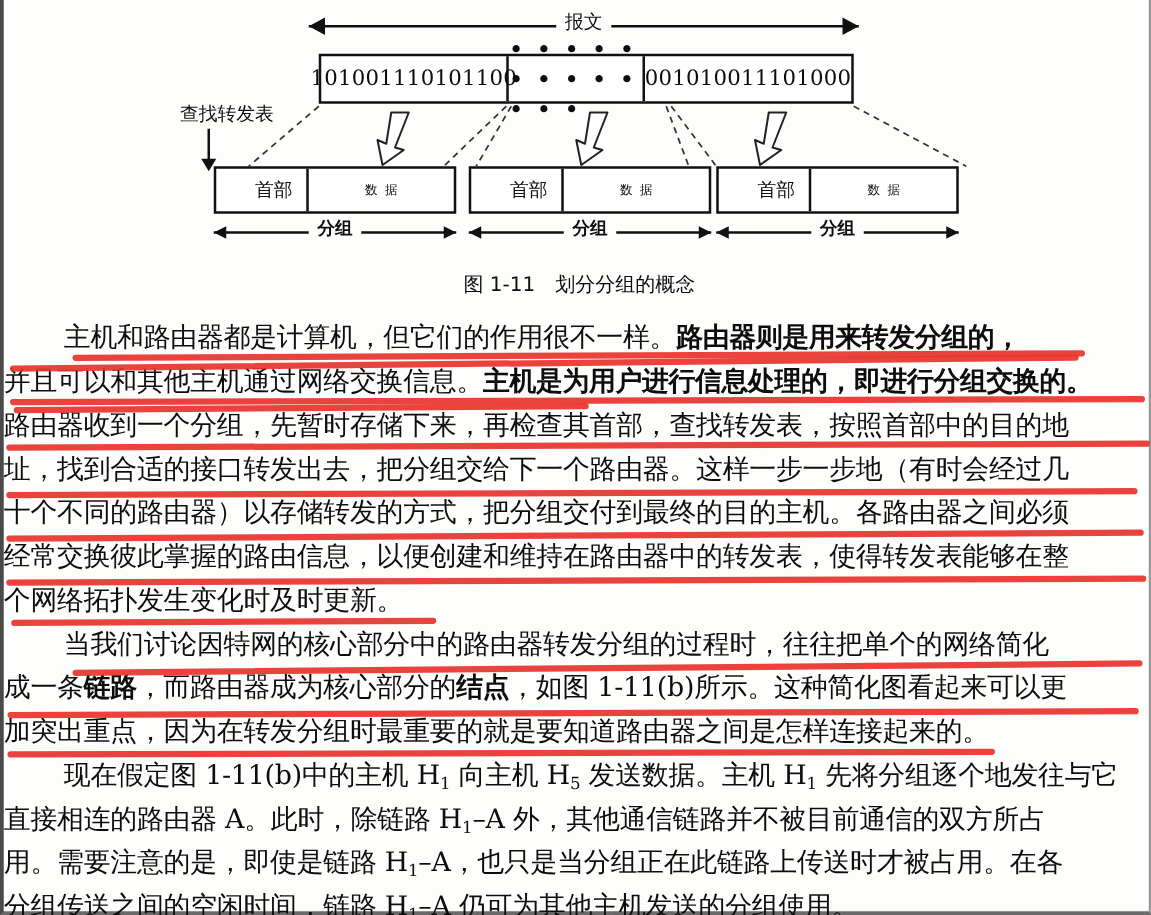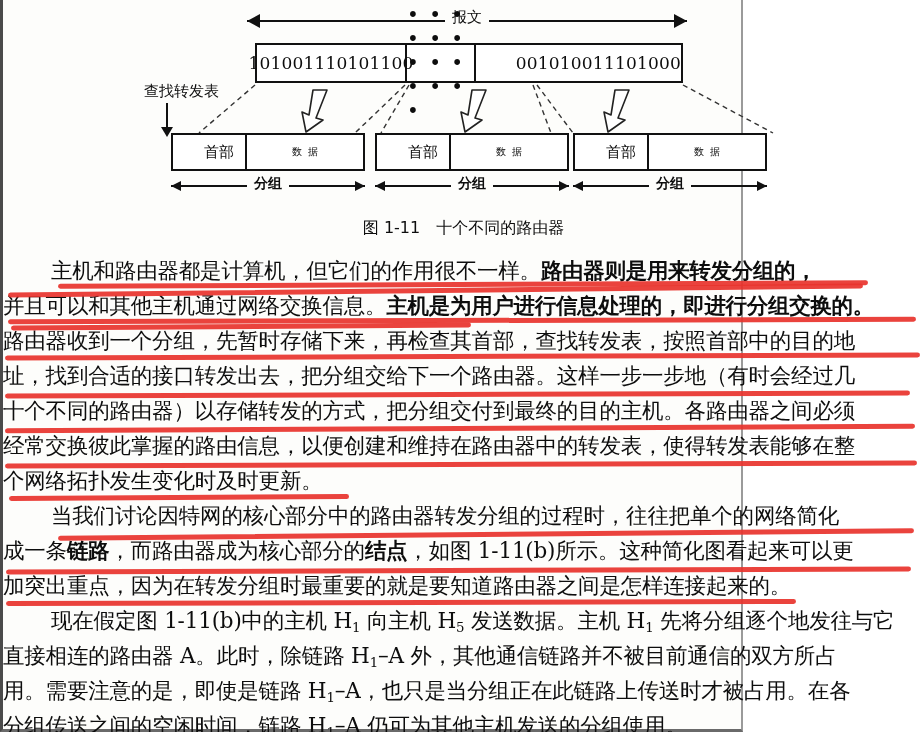--- a/index.html
+++ b/index.html
@@ -13,21 +13,21 @@
     position: relative;
     overflow: hidden;
     font-family: "DejaVu Serif", "Liberation Serif", serif;
     color: #0d0d0d;
   }
 
   
   #page {
     position: absolute;
     left: 0; top: 0;
-    width: 743px; height: 732px;
+    width: 921px; height: 732px;
     background: #fdfdfb;
     box-sizing: border-box;
     border-left: 3px solid #4a4a4a;
     border-right: 2px solid #9a9a9a;
     border-bottom: 3px solid #6a6a6a;
   }
 
   
   #figure {
     position: absolute;
@@ -94,21 +94,21 @@
     display: flex;
     align-items: center;
     justify-content: center;
     font-size: 17px;
     letter-spacing: 0.2px;
     font-family: "DejaVu Serif", "Liberation Serif", serif;
     box-sizing: border-box;
   }
   #msg-box .seg.first { width: 150px; border-right: 2px solid #111; }
   #msg-box .seg.mid   { width: 128px; border-right: 2px solid #111; letter-spacing: 2px; font-size: 20px;}
-  #msg-box .seg.last  { flex: 1; padding-left: 40px; }
+  #msg-box .seg.last  { flex: 1; }
 
   
   #send-first {
     position: absolute;
     left: 141px; top: 82px;
     font-size: 15px;
     font-family: "DejaVu Sans", "Liberation Sans", sans-serif;
     white-space: nowrap;
   }
   #send-first-arrow {
@@ -271,21 +271,21 @@
       <div class="cap">分组</div>
     </div>
     <div class="span-arrow small" style="left:570px; top:178px; width:194px;">
       <div class="line"></div>
       <div class="head-l"></div>
       <div class="head-r"></div>
       <div class="cap">分组</div>
     </div>
 
     <div id="fig-caption">
-      <span>图 1-11</span><span class="gap"></span><span>十个不同的路由器</span>
+      <span>图 1-11</span><span class="gap"></span><span>划分分组的概念</span>
     </div>
   </div>
 
   <div id="body-text">
       <div class="tline"><span class="ind"></span>主机和路由器都是计算机，但它们的作用很不一样。<b>路由器则是用来转发分组的，</b></div>
       <div class="tline">并且可以和其他主机通过网络交换信息。<b>主机是为用户进行信息处理的，即进行分组交换的。</b></div>
       <div class="tline">路由器收到一个分组，先暂时存储下来，再检查其首部，查找转发表，按照首部中的目的地</div>
       <div class="tline">址，找到合适的接口转发出去，把分组交给下一个路由器。这样一步一步地（有时会经过几</div>
       <div class="tline">十个不同的路由器）以存储转发的方式，把分组交付到最终的目的主机。各路由器之间必须</div>
       <div class="tline">经常交换彼此掌握的路由信息，以便创建和维持在路由器中的转发表，使得转发表能够在整</div>

